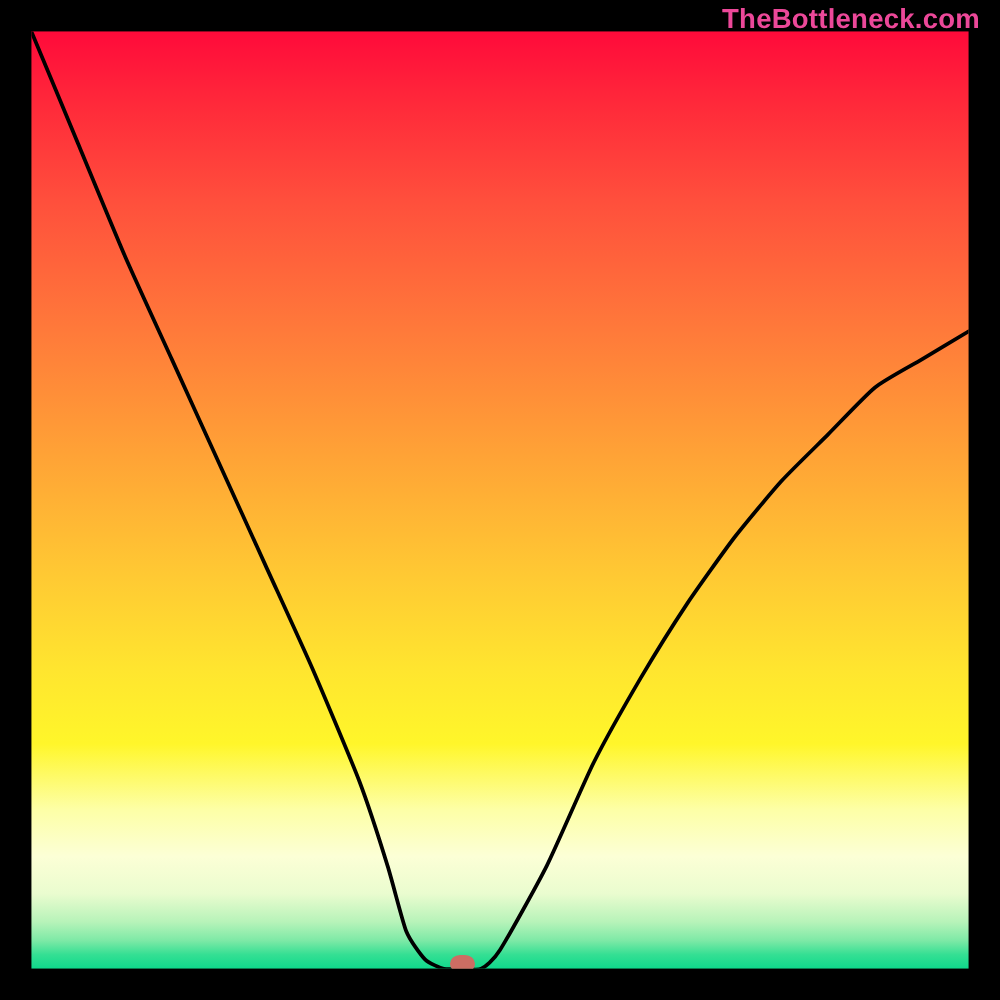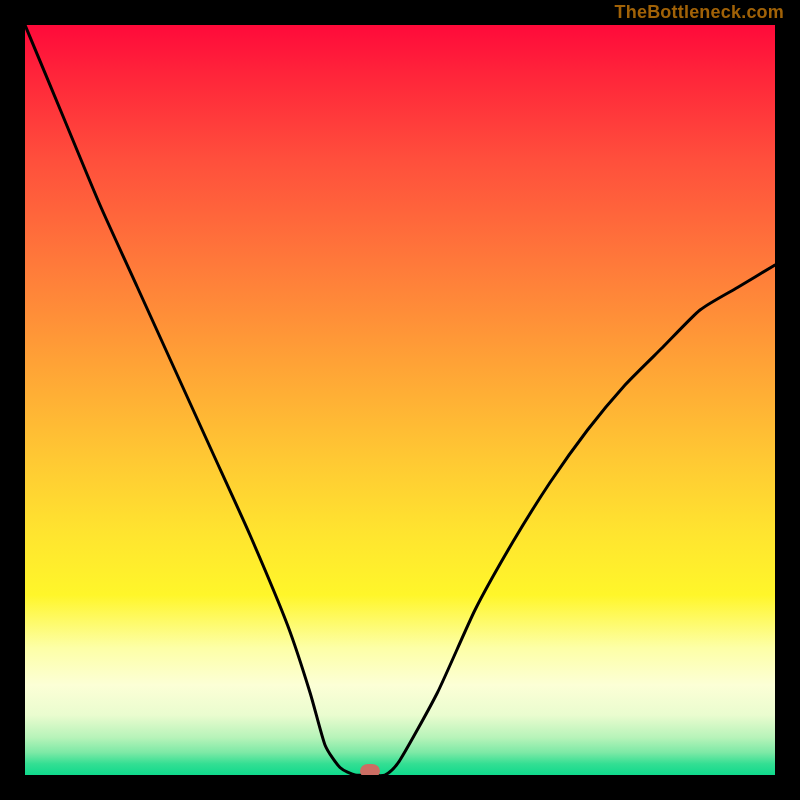--- a/index.html
+++ b/index.html
@@ -16,23 +16,23 @@
     top: 0;
     width: 800px;
     height: 800px;
     background: #000;
   }
   .watermark {
     position: absolute;
     top: 2px;
     right: 16px;
     font-family: Arial, Helvetica, sans-serif;
-    font-size: 18px;
+    font-size: 22px;
     font-weight: 600;
-    color: #a16207;
+    color: #ec4899;
     letter-spacing: 0.2px;
   }
   .plot {
     position: absolute;
     left: 25px;
     top: 25px;
     width: 750px;
     height: 750px;
     overflow: hidden;
   }

